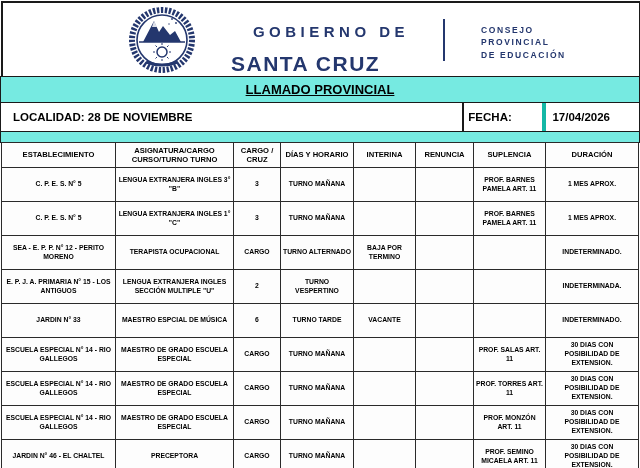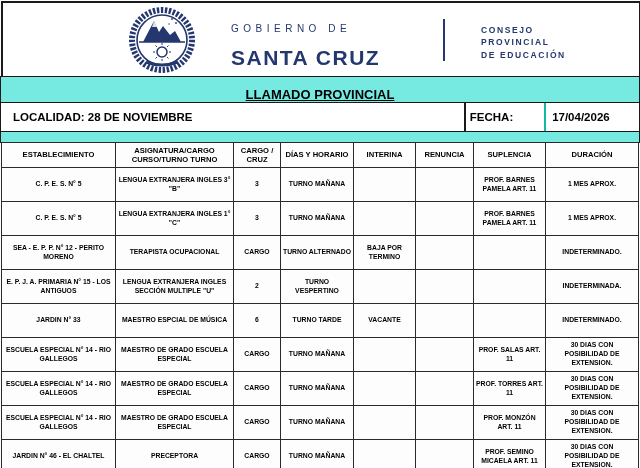--- a/index.html
+++ b/index.html
@@ -15,52 +15,52 @@
 
   
   .letterhead{
     position:absolute;left:1px;top:1px;width:636px;height:73px;
     background:#ffffff;border:2px solid #1a1a1a;
     display:flex;align-items:center;
   }
   .logo-wrap{position:absolute;left:125px;top:3px;width:68px;height:68px;}
   .gob-text{position:absolute;left:228px;top:20px;width:200px;}
   .gob-line1{
-    font-size:10px;letter-spacing:4.5px;color:#24376E;font-weight:400;
+    font-size:15px;letter-spacing:4.5px;color:#24376E;font-weight:700;text-align:center;
   }
   .gob-line2{
     font-size:21px;letter-spacing:1.5px;color:#24376E;font-weight:bold;margin-top:12px;
   }
   .lh-divider{
     position:absolute;left:440px;top:16px;width:2px;height:42px;background:#24376E;
   }
   .consejo{
     position:absolute;left:458px;top:21px;
     font-size:8.5px;font-weight:bold;letter-spacing:1.6px;color:#24376E;line-height:1.45;margin-left:20px;
   }
 
   
   .title-band{
     position:absolute;left:0;top:76px;width:638px;height:25px;
     background:#76EAE1;border:1px solid #1a1a1a;
-    display:flex;align-items:flex-end;justify-content:center;
+    display:flex;align-items:center;justify-content:center;
   }
   .title-band span{
     font-size:13px;font-weight:bold;text-decoration:underline;color:#000;
   }
 
   
   .info-row{
     position:absolute;left:0;top:102px;width:638px;height:28px;
     background:#ffffff;border:1px solid #1a1a1a;
     display:flex;
   }
   .info-cell{display:flex;align-items:center;font-weight:bold;font-size:11.5px;}
   .loc-cell{width:467px;padding-left:12px;border-right:2px solid #1a1a1a;}
-  .fecha-label-cell{width:77px;padding-left:4px;border-right:2px solid #14b8a6;}
+  .fecha-label-cell{width:77px;padding-left:4px;border-right:4px solid #14b8a6;}
   .fecha-value-cell{width:90px;padding-left:6px;}
 
   
   .teal-strip{
     position:absolute;left:0;top:131px;width:638px;height:10px;
     background:#76EAE1;border:1px solid #1a1a1a;
   }
 
   
   .tbl-wrap{position:absolute;left:1px;top:142px;width:637px;}

